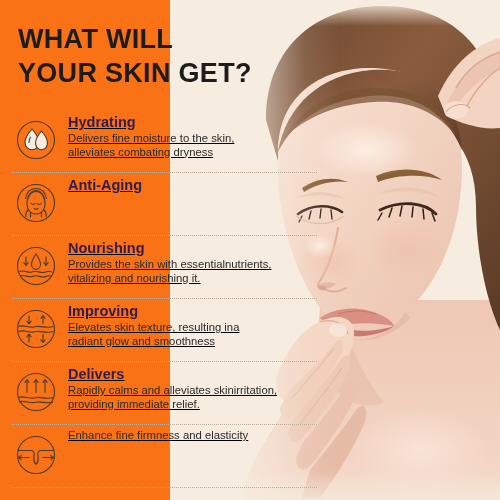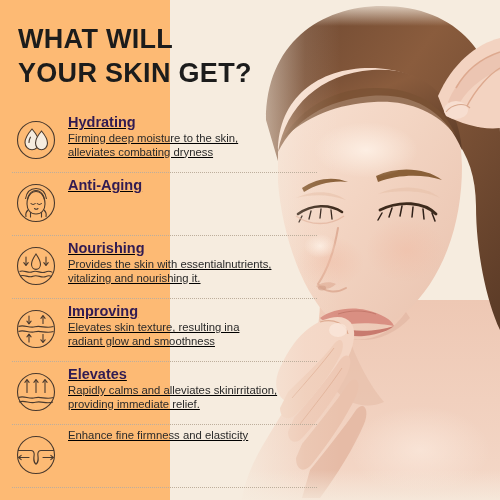--- a/index.html
+++ b/index.html
@@ -10,21 +10,21 @@
     width: 500px;
     height: 500px;
     overflow: hidden;
     font-family: "Liberation Sans", sans-serif;
     background: #f6ecdf;
   }
   .poster {
     position: relative;
     width: 500px;
     height: 500px;
-    background: #fdba74;
+    background: #f97316;
     overflow: hidden;
   }
 
   
   .photo-layer {
     position: absolute;
     right: 0;
     top: 0;
     width: 330px;
     height: 500px;
@@ -239,21 +239,21 @@
         <svg viewBox="0 0 48 48" fill="none" stroke="#4a3a2e" stroke-width="1.1">
           <circle cx="24" cy="24" r="18.5"></circle>
           <path d="M20 13 C20 13 13 21 13 26.5 C13 30.6 16.1 33.8 20 33.8 C23.9 33.8 27 30.6 27 26.5 C27 21 20 13 20 13 Z" fill="#f6ecdf"></path>
           <path d="M29.5 15 C29.5 15 23.5 22.2 23.5 27 C23.5 30.9 26.2 33.8 29.5 33.8 C32.8 33.8 35.5 30.9 35.5 27 C35.5 22.2 29.5 15 29.5 15 Z" fill="#f6ecdf"></path>
           <path d="M17 26.5 C17 23.8 18.4 21.2 18.4 21.2" stroke-linecap="round"></path>
         </svg>
       </div>
       <div class="feature-text">
         <div class="feature-title">Hydrating</div>
         <div class="feature-desc">
-          <span>Firming deep moisture to the skin,</span>
+          <span>Delivers fine moisture to the skin,</span>
           <span>alleviates combating dryness</span>
         </div>
       </div>
     </div>
 
     <div class="feature">
       <div class="icon-wrap">
         <svg viewBox="0 0 48 48" fill="none" stroke="#4a3a2e" stroke-width="1.1">
           <circle cx="24" cy="24" r="18.5"></circle>
           <path d="M15 25 C15 16.5 19 11.5 24 11.5 C29 11.5 33 16.5 33 25 C33 31 29.5 35 24 35 C18.5 35 15 31 15 25 Z"></path>
@@ -328,21 +328,21 @@
           <path d="M12.9 14.3 L15 11.7 L17.1 14.3" stroke-linecap="round" stroke-linejoin="round"></path>
           <path d="M24 24.5 L24 12" stroke-linecap="round"></path>
           <path d="M21.9 14.3 L24 11.7 L26.1 14.3" stroke-linecap="round" stroke-linejoin="round"></path>
           <path d="M33 24.5 L33 12" stroke-linecap="round"></path>
           <path d="M30.9 14.3 L33 11.7 L35.1 14.3" stroke-linecap="round" stroke-linejoin="round"></path>
           <path d="M6.5 29.5 C12 27 17 31.5 23 29.8 C29 28.1 34 32 41.5 29.5"></path>
           <path d="M7 34 C12.5 31.5 17.5 36 23.5 34.3 C29.5 32.6 34.5 36.5 41 34"></path>
         </svg>
       </div>
       <div class="feature-text">
-        <div class="feature-title">Elevates</div>
+        <div class="feature-title">Delivers</div>
         <div class="feature-desc">
           <span>Rapidly calms and alleviates skinirritation,</span>
           <span>providing immediate relief.</span>
         </div>
       </div>
     </div>
 
     <div class="feature">
       <div class="icon-wrap">
         <svg viewBox="0 0 48 48" fill="none" stroke="#4a3a2e" stroke-width="1.1">

